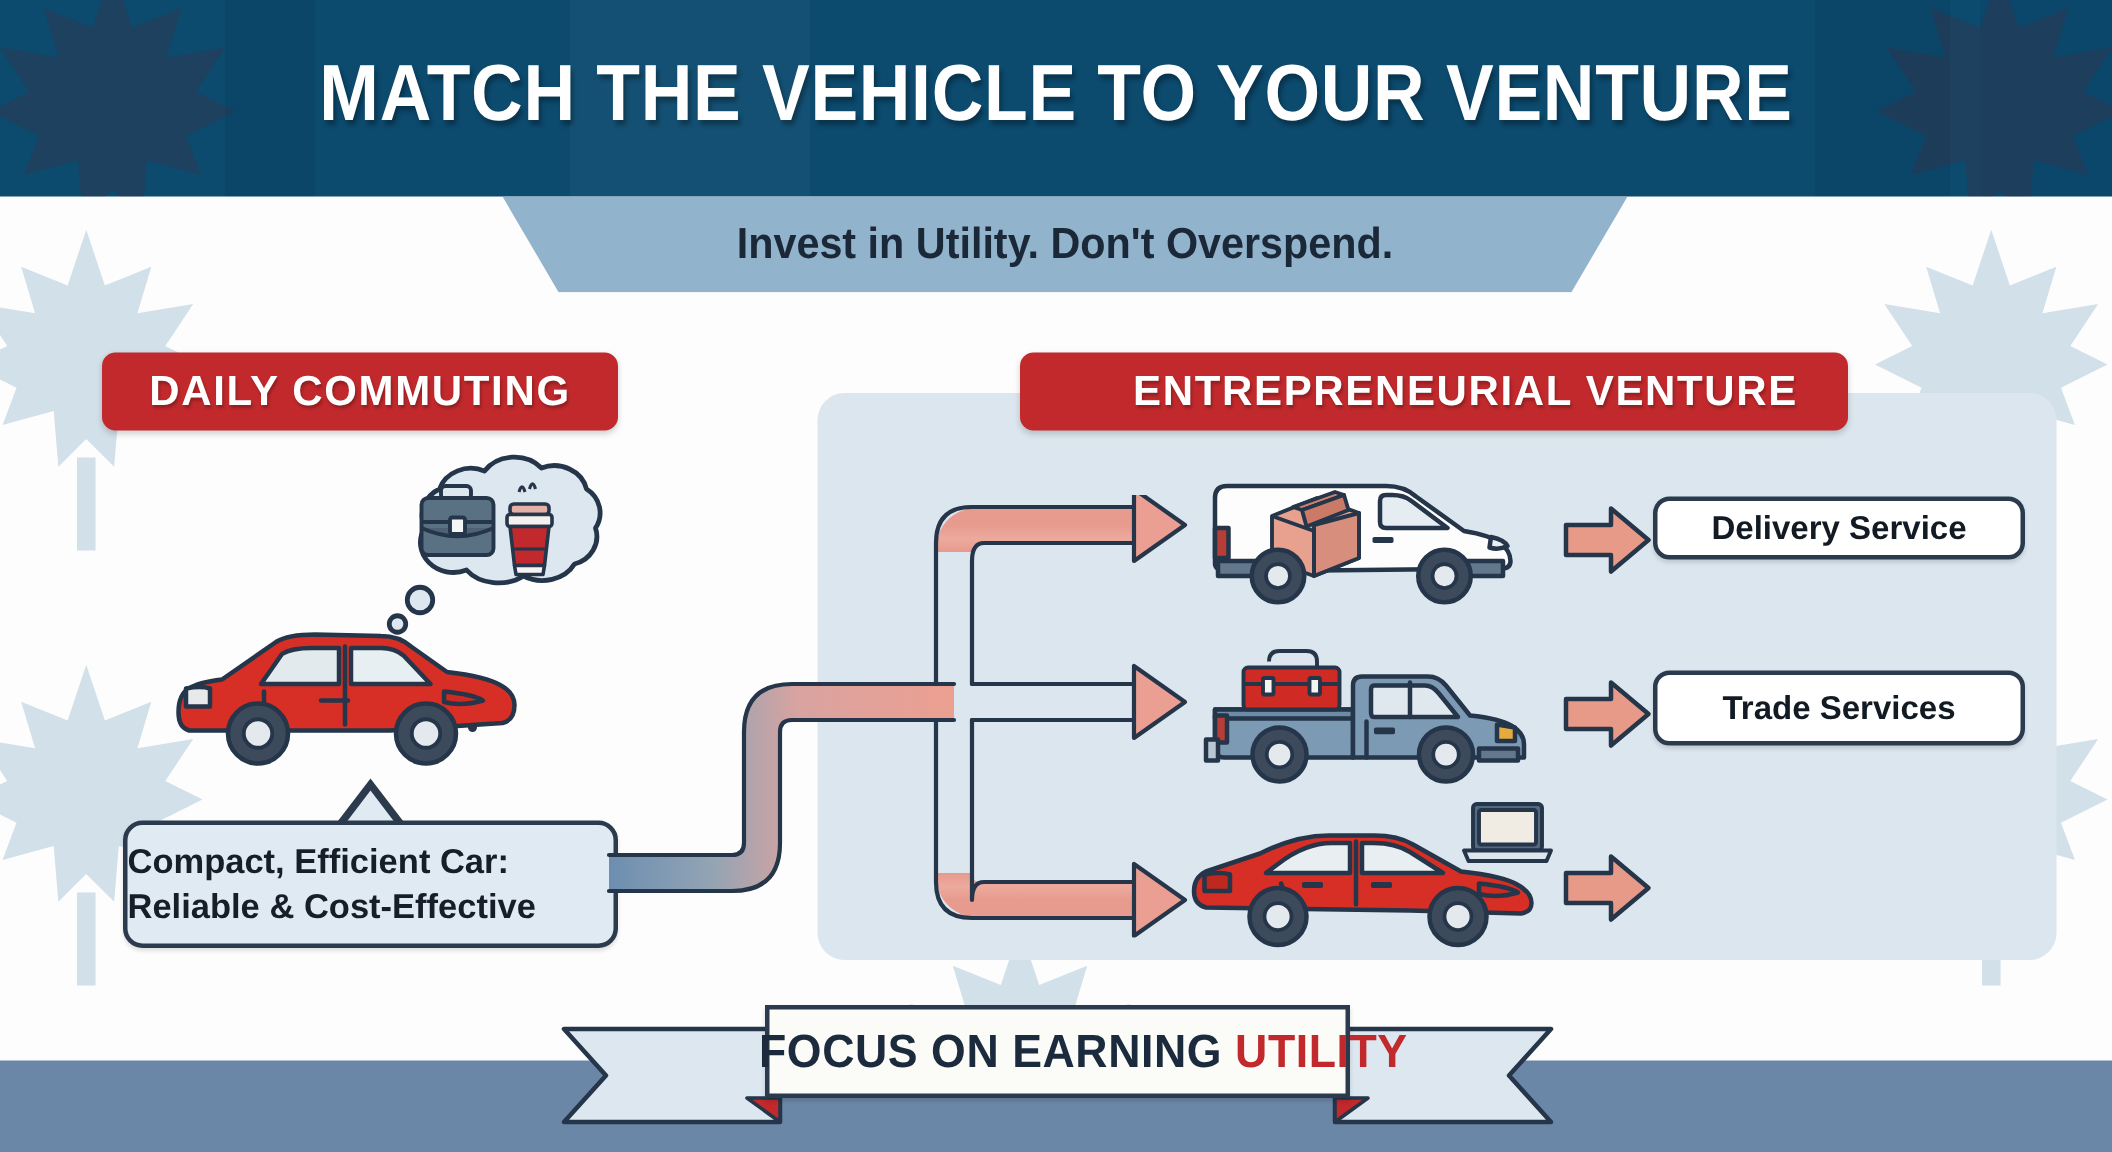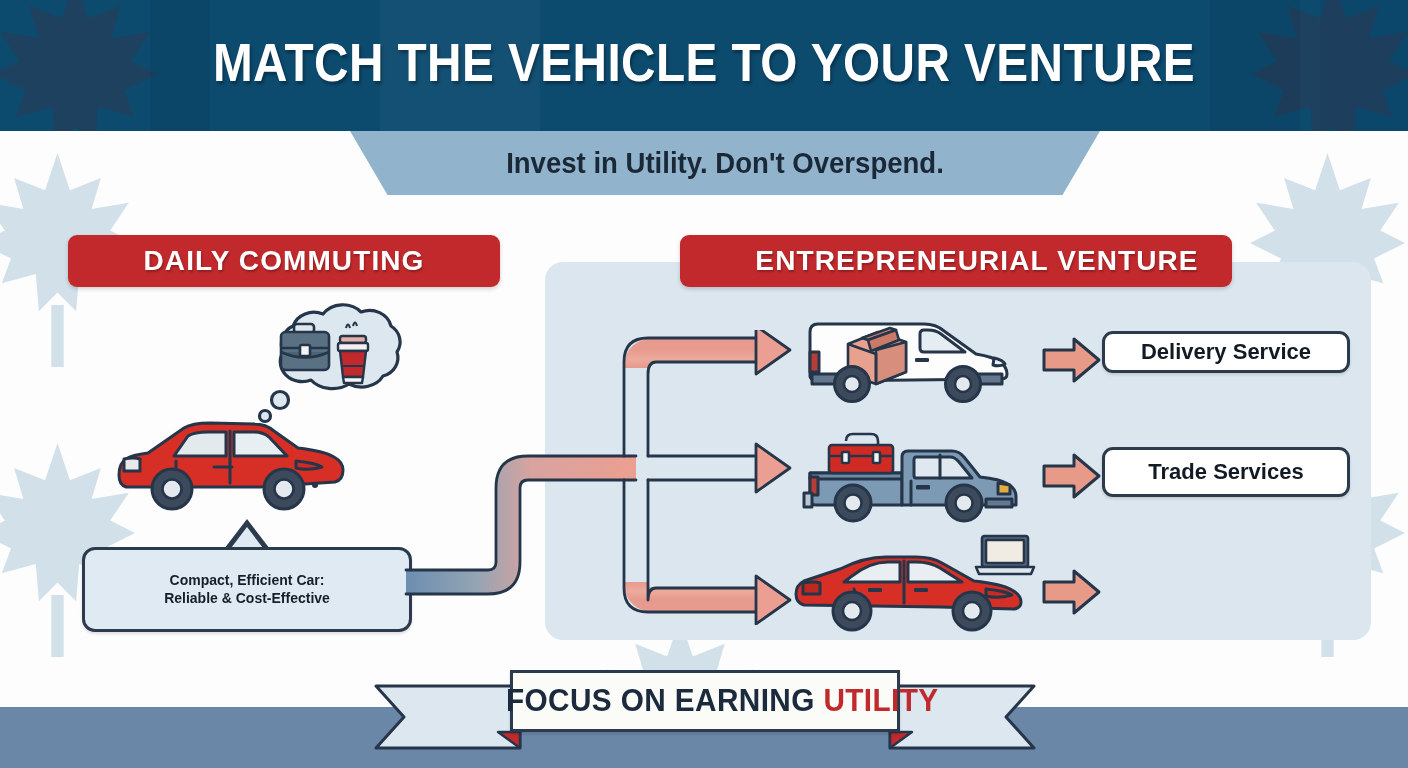--- a/index.html
+++ b/index.html
@@ -38,21 +38,21 @@
     font-size:53px;
     font-weight:bold;
     letter-spacing:0.5px;
     transform:scaleX(0.90);
     text-shadow:2px 3px 3px rgba(0,0,0,0.30);
     white-space:nowrap;
   }
 
   
   .subtitle-wrap {
-    position:absolute; left:350px; top:131px; width:750px; height:64px;
+    position:absolute; left:335px; top:131px; width:750px; height:64px;
   }
   .subtitle-shape {
     position:absolute; inset:0;
     background:#92b3cc;
     clip-path:polygon(0 0, 100% 0, 95% 100%, 5% 100%);
     border-radius:0 0 10px 10px;
   }
   .subtitle-text {
     position:absolute; inset:0;
     display:flex; align-items:center; justify-content:center;
@@ -73,32 +73,32 @@
     position:absolute;
     background:#c1292c;
     border-radius:9px;
     color:#fff;
     display:flex; align-items:center; justify-content:center;
     font-weight:bold;
     text-shadow:1px 2px 2px rgba(0,0,0,0.25);
     box-shadow:0 2px 4px rgba(0,0,0,0.18);
     white-space:nowrap;
   }
-  .pill-commuting { left:68px; top:235px; width:432px; height:52px; font-size:28px; letter-spacing:1.1px; }
+  .pill-commuting { left:68px; top:235px; width:344px; height:52px; font-size:28px; letter-spacing:1.1px; }
   .pill-venture  { left:680px; top:235px; width:552px; height:52px; font-size:28px; letter-spacing:1.1px;padding-left:42px; }
 
   
   .caption-box {
     position:absolute; left:82px; top:547px; width:330px; height:85px;
     background:#dfeaf2;
     border:3px solid #2b3a4d;
     border-radius:13px;
-    display:flex; flex-direction:column; align-items:center; justify-content:center;
+    display:flex; flex-direction:column; justify-content:center;
     color:#151e29;
-    font-size:14px; font-weight:bold; line-height:1.28;
+    font-size:23px; font-weight:bold; line-height:1.28;
     box-shadow:0 2px 3px rgba(0,0,0,0.12);
   }
   .caption-pointer {
     position:absolute; left:224px; top:519px;
     width:0;height:0;
     border-left:23px solid transparent;
     border-right:23px solid transparent;
     border-bottom:30px solid #2b3a4d;
   }
   .caption-pointer-in {

